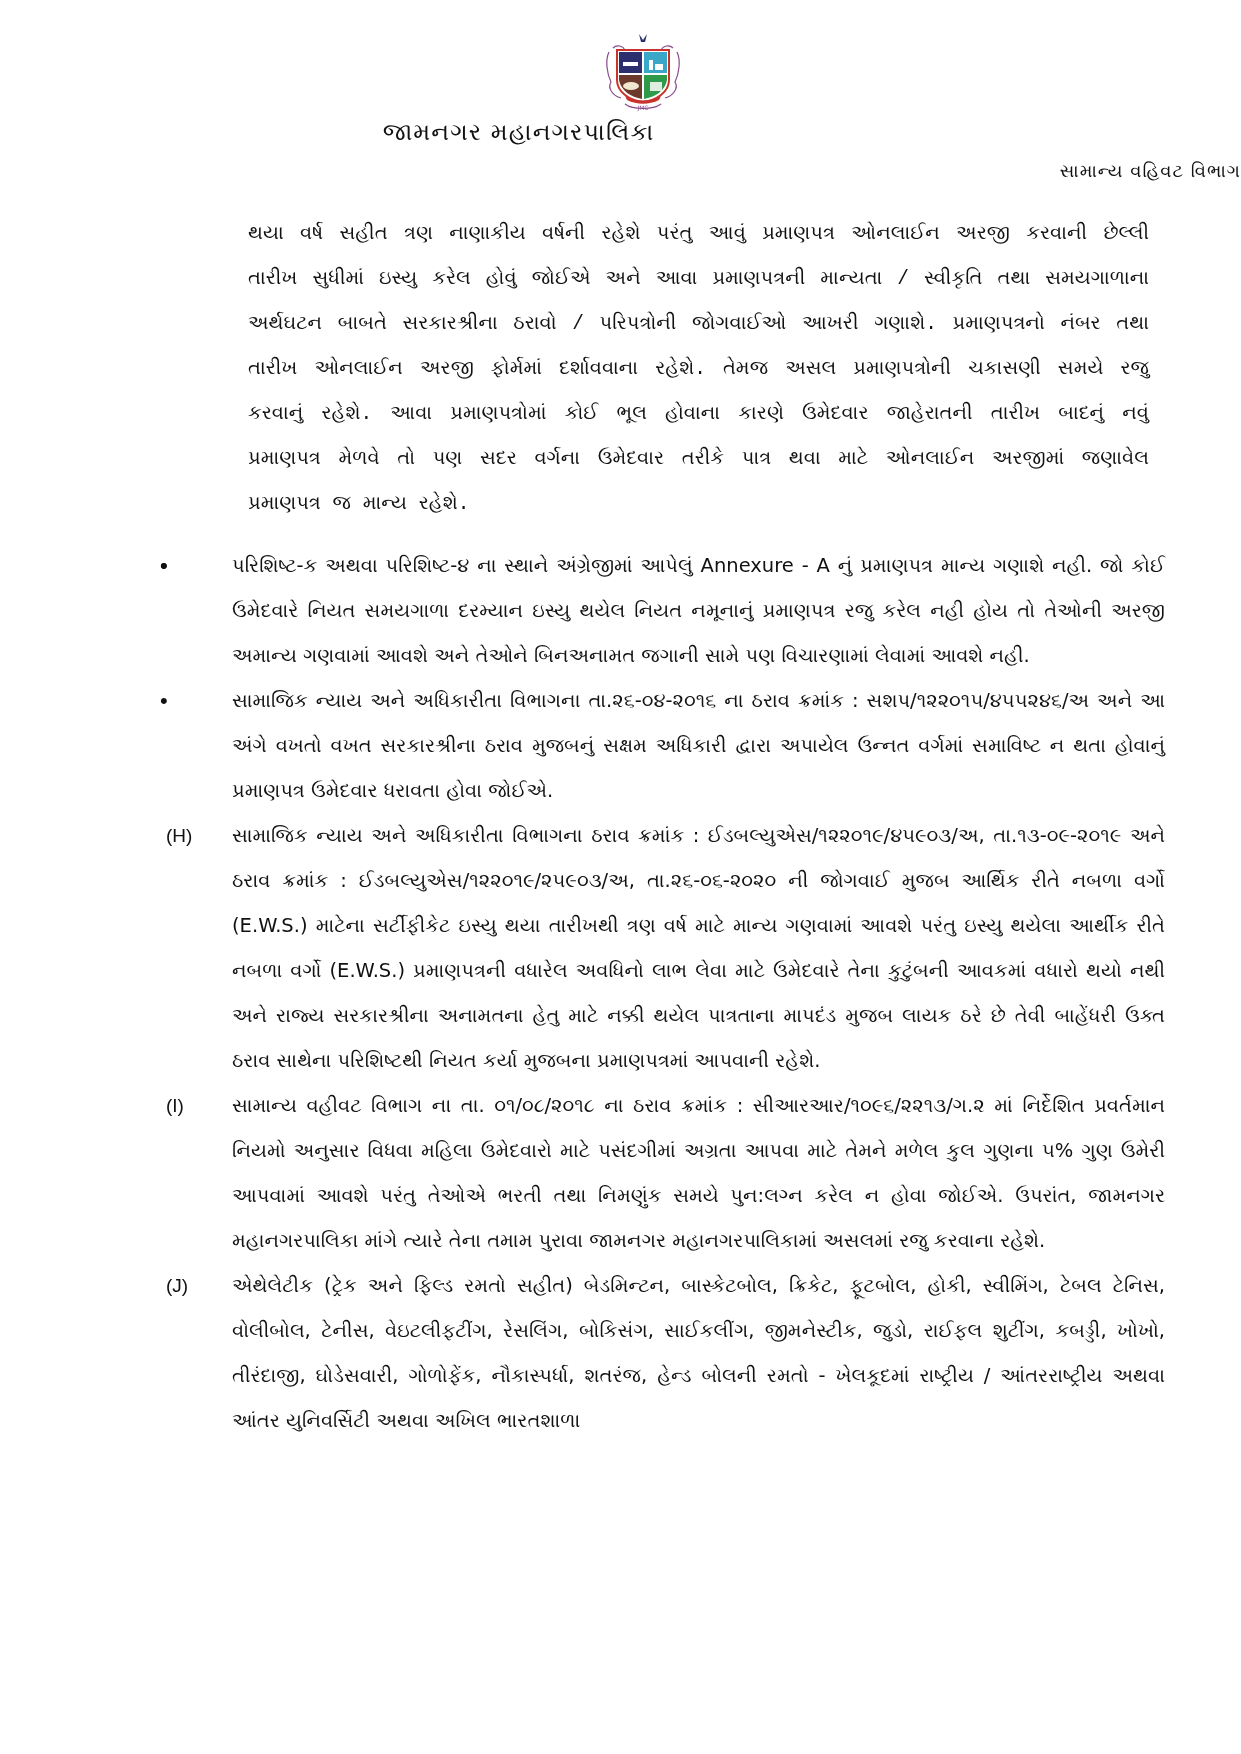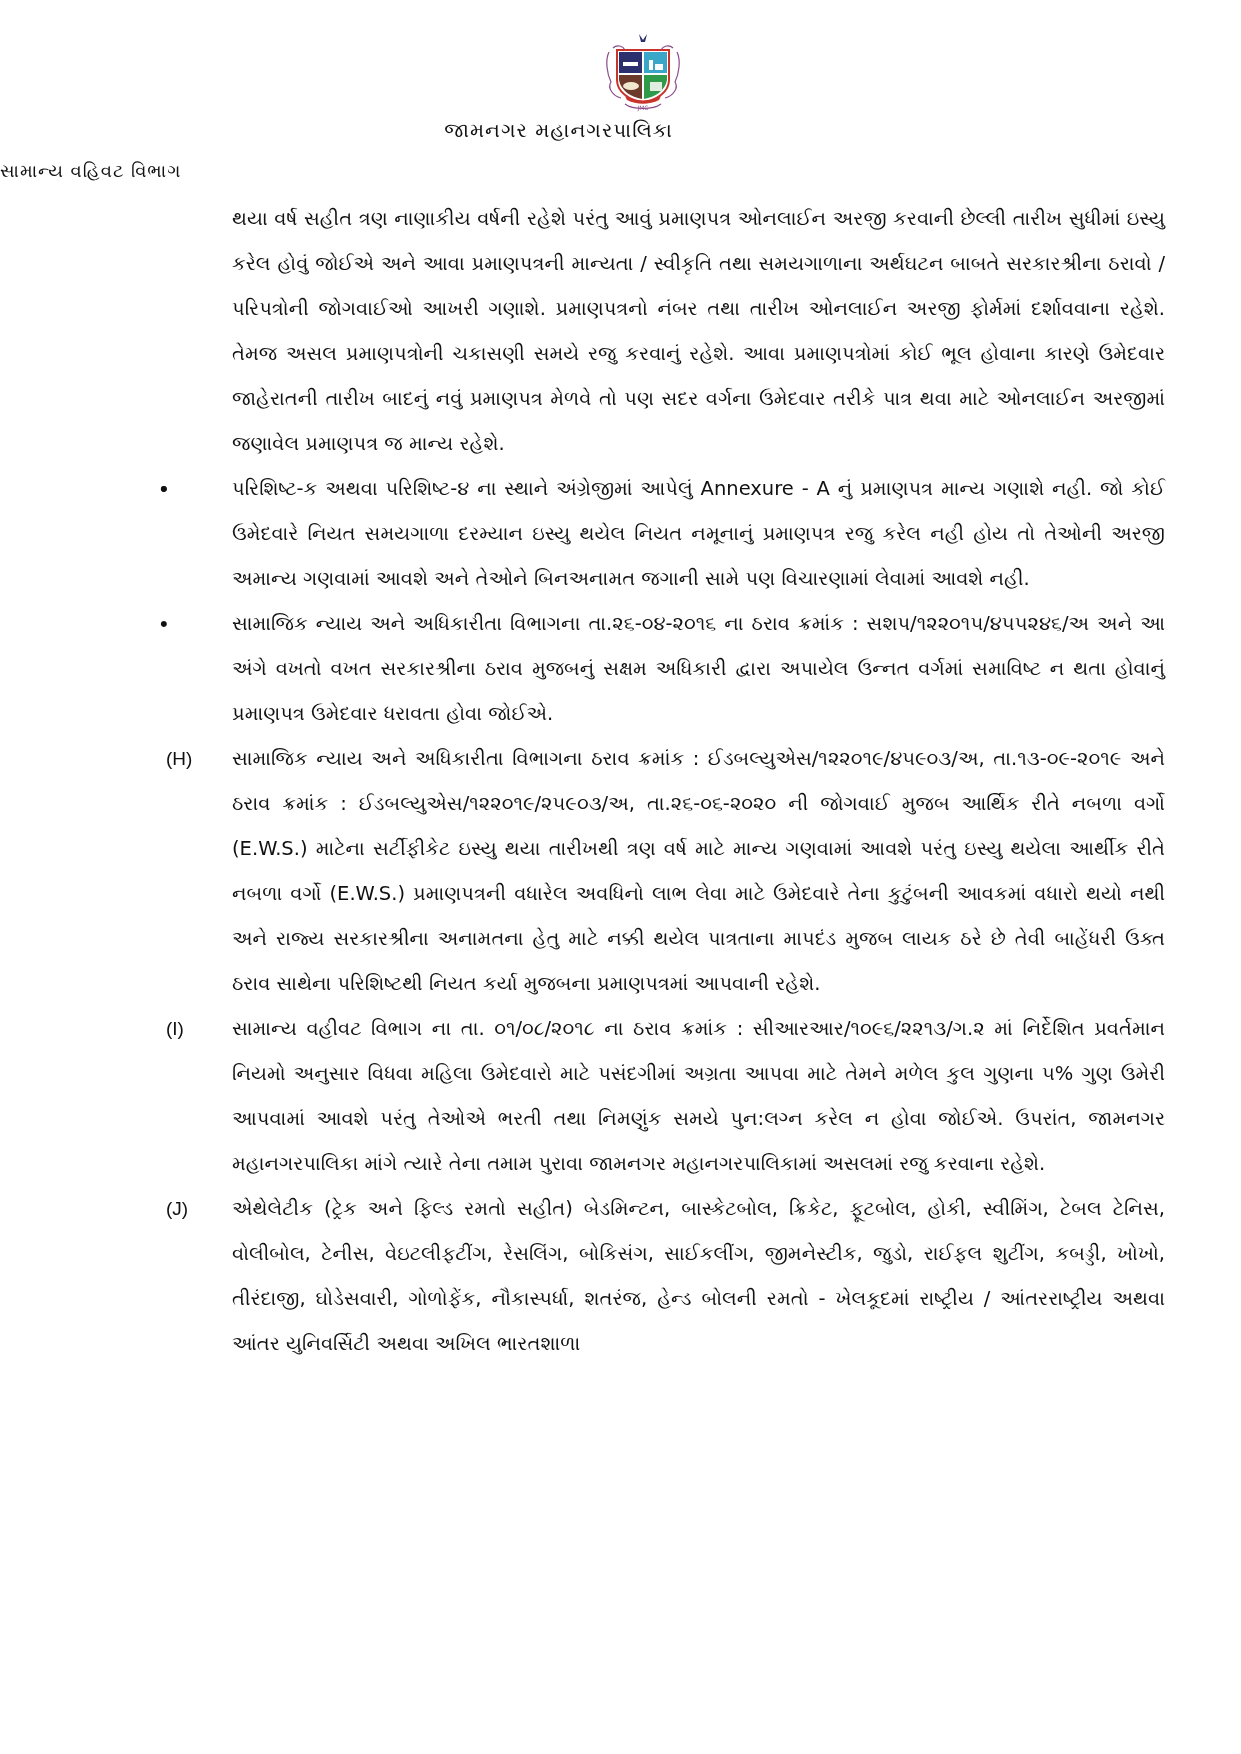--- a/index.html
+++ b/index.html
@@ -5,31 +5,31 @@
   html, body { margin: 0; padding: 0; background: #ffffff; }
   body {
     width: 1241px; height: 1754px; position: relative; overflow: hidden;
     font-family: "DejaVu Sans", "Liberation Sans", sans-serif;
     color: #111111;
   }
   .header { position: absolute; left: 0; top: 0; width: 1241px; text-align: center; }
   .logo { position: absolute; left: 603px; top: 30px; width: 80px; height: 82px; }
   .org-title {
     position: absolute; left: 0; width: 1037px; top: 118px;
-    font-size: 20px; text-align: center; letter-spacing: 1px; padding-left: 40px;
+    font-size: 24px; text-align: center; letter-spacing: 1px;
   }
   .dept-title {
     position: absolute; left: 0; width: 1241px; top: 160px;
-    font-size: 18px; text-align: left; letter-spacing: 1px;
+    font-size: 18px; text-align: right; letter-spacing: 1px;
   }
   .content {
     position: absolute; left: 150px; top: 196px; width: 1015px;
     font-size: 19.5px; line-height: 45px;
   }
-  .para { margin: 0; text-align: justify; padding-left: 82px; }
+  .para { margin: 16px; text-align: justify; padding-left: 82px; font-family: Liberation Mono, monospace; }
   .item { position: relative; padding-left: 82px; margin: 0; text-align: justify; }
   .marker {
     position: absolute; left: 0; top: 0; width: 60px;
     font-family: "Liberation Sans", sans-serif; font-size: 19px;
   }
   .bullet-marker { left: 10px; font-size: 22px; }
   .label-marker { left: 16px; }
 </style>
 </head>
 <body>

